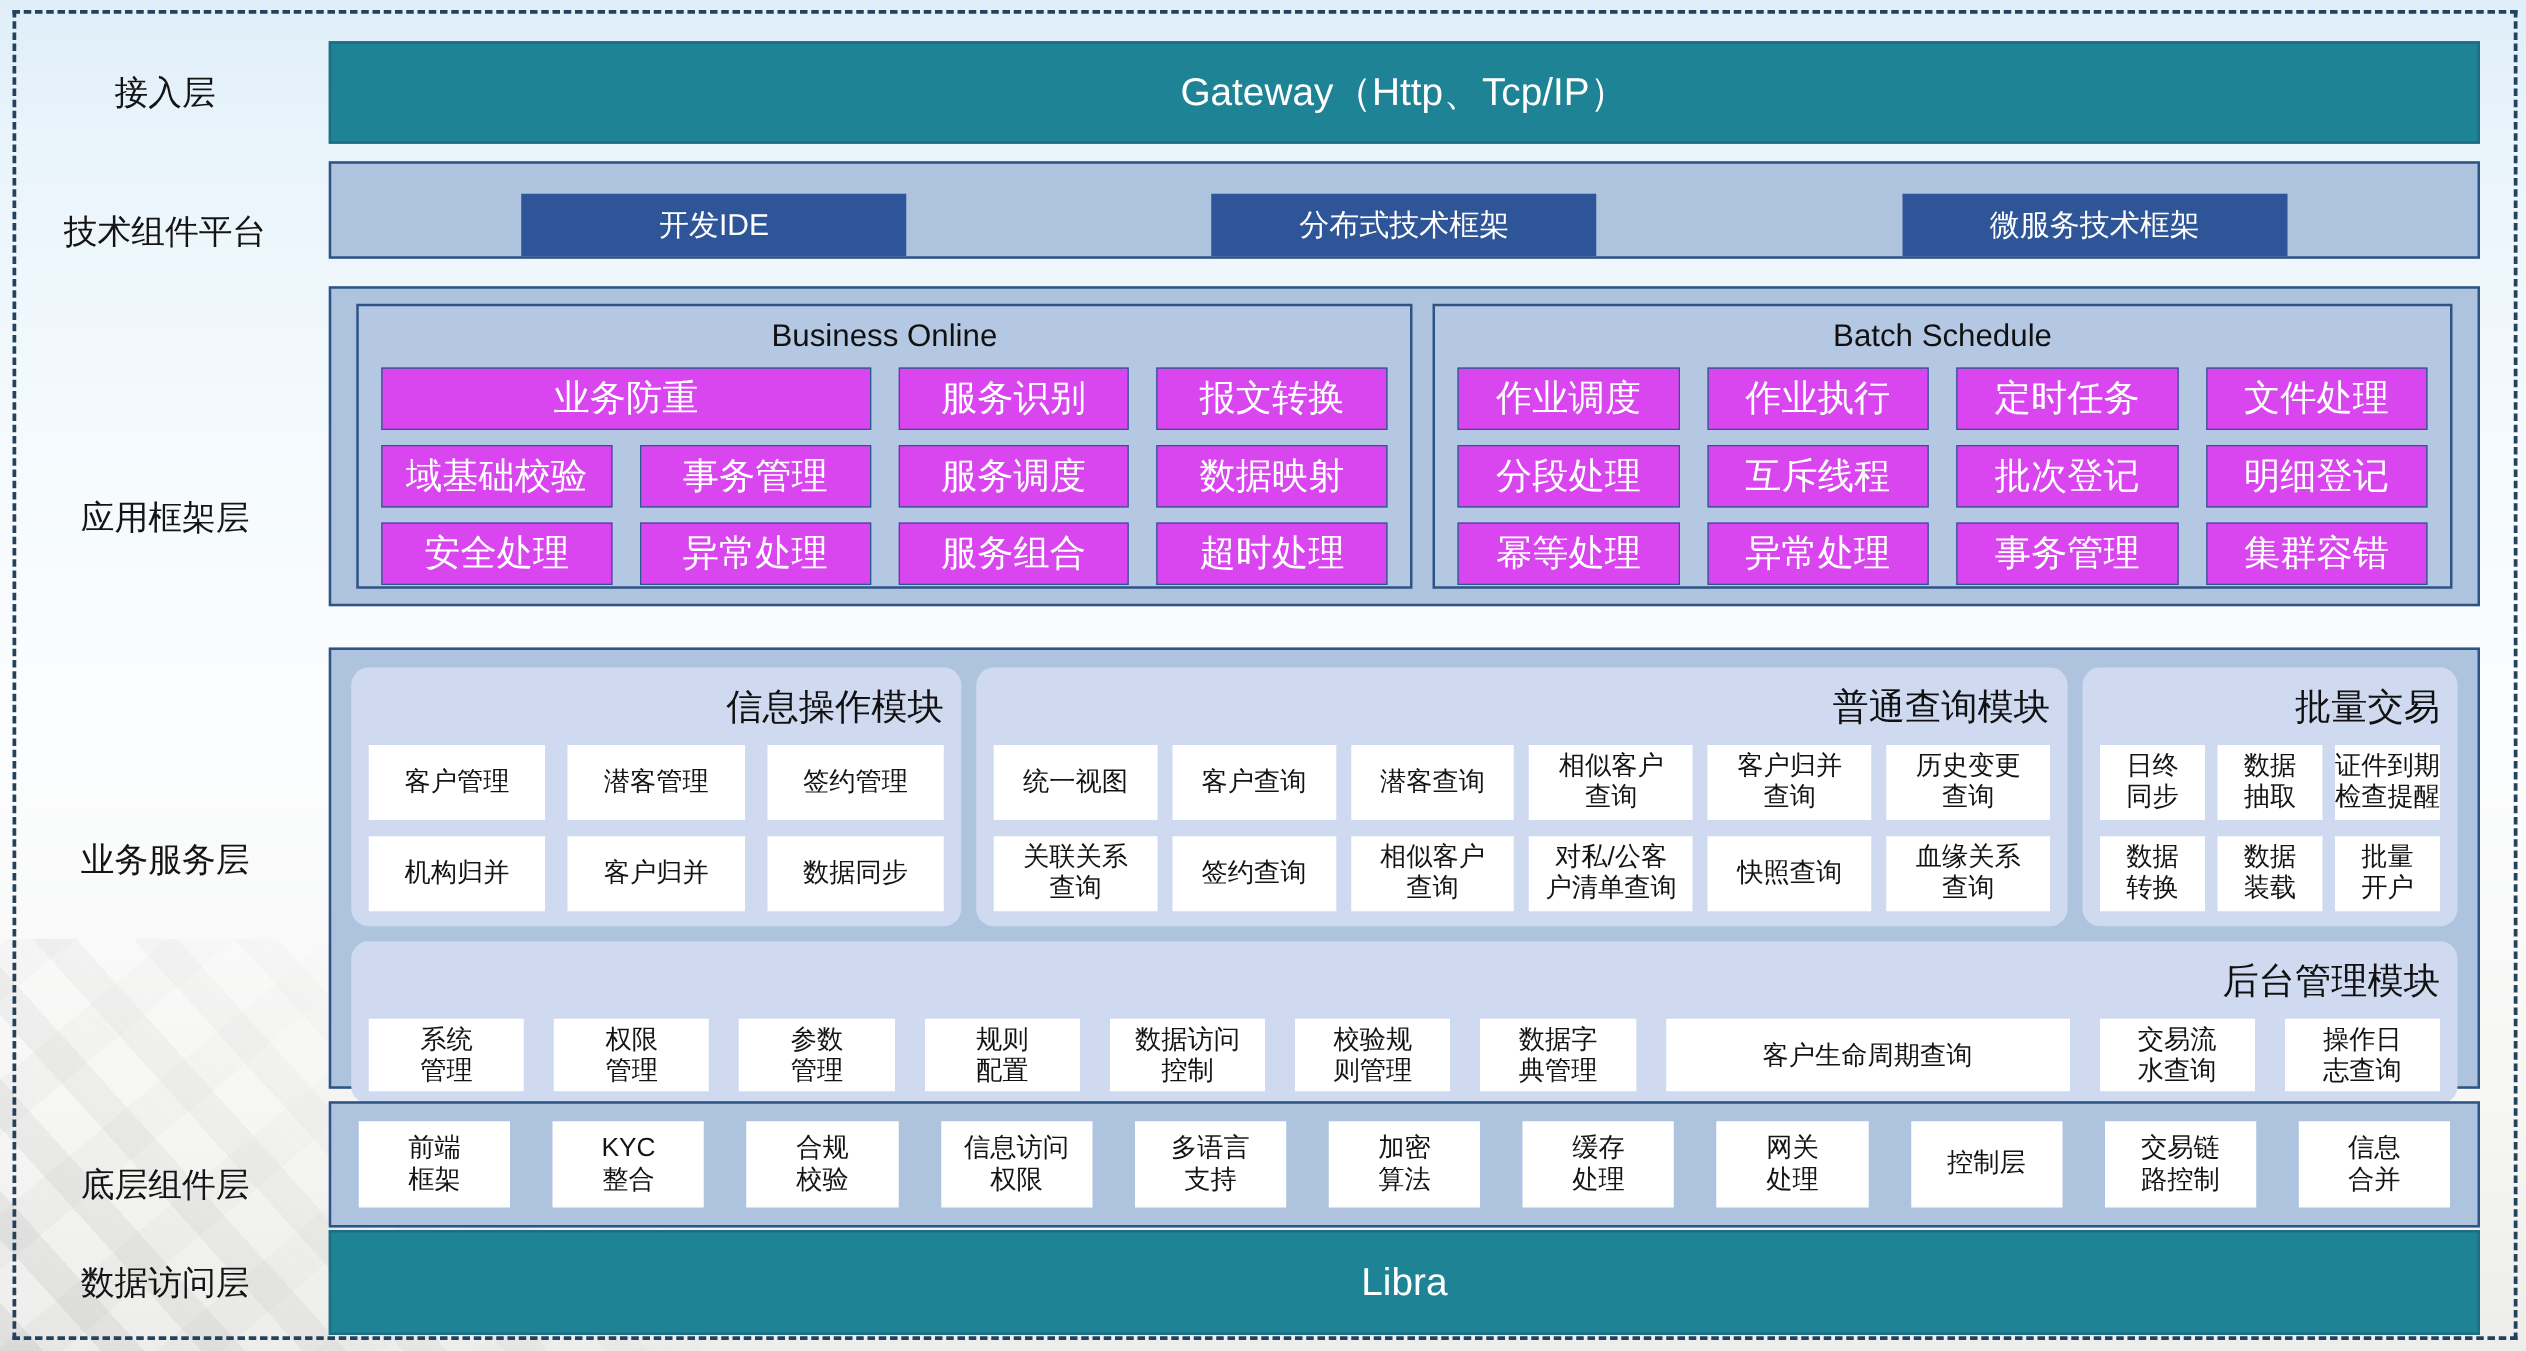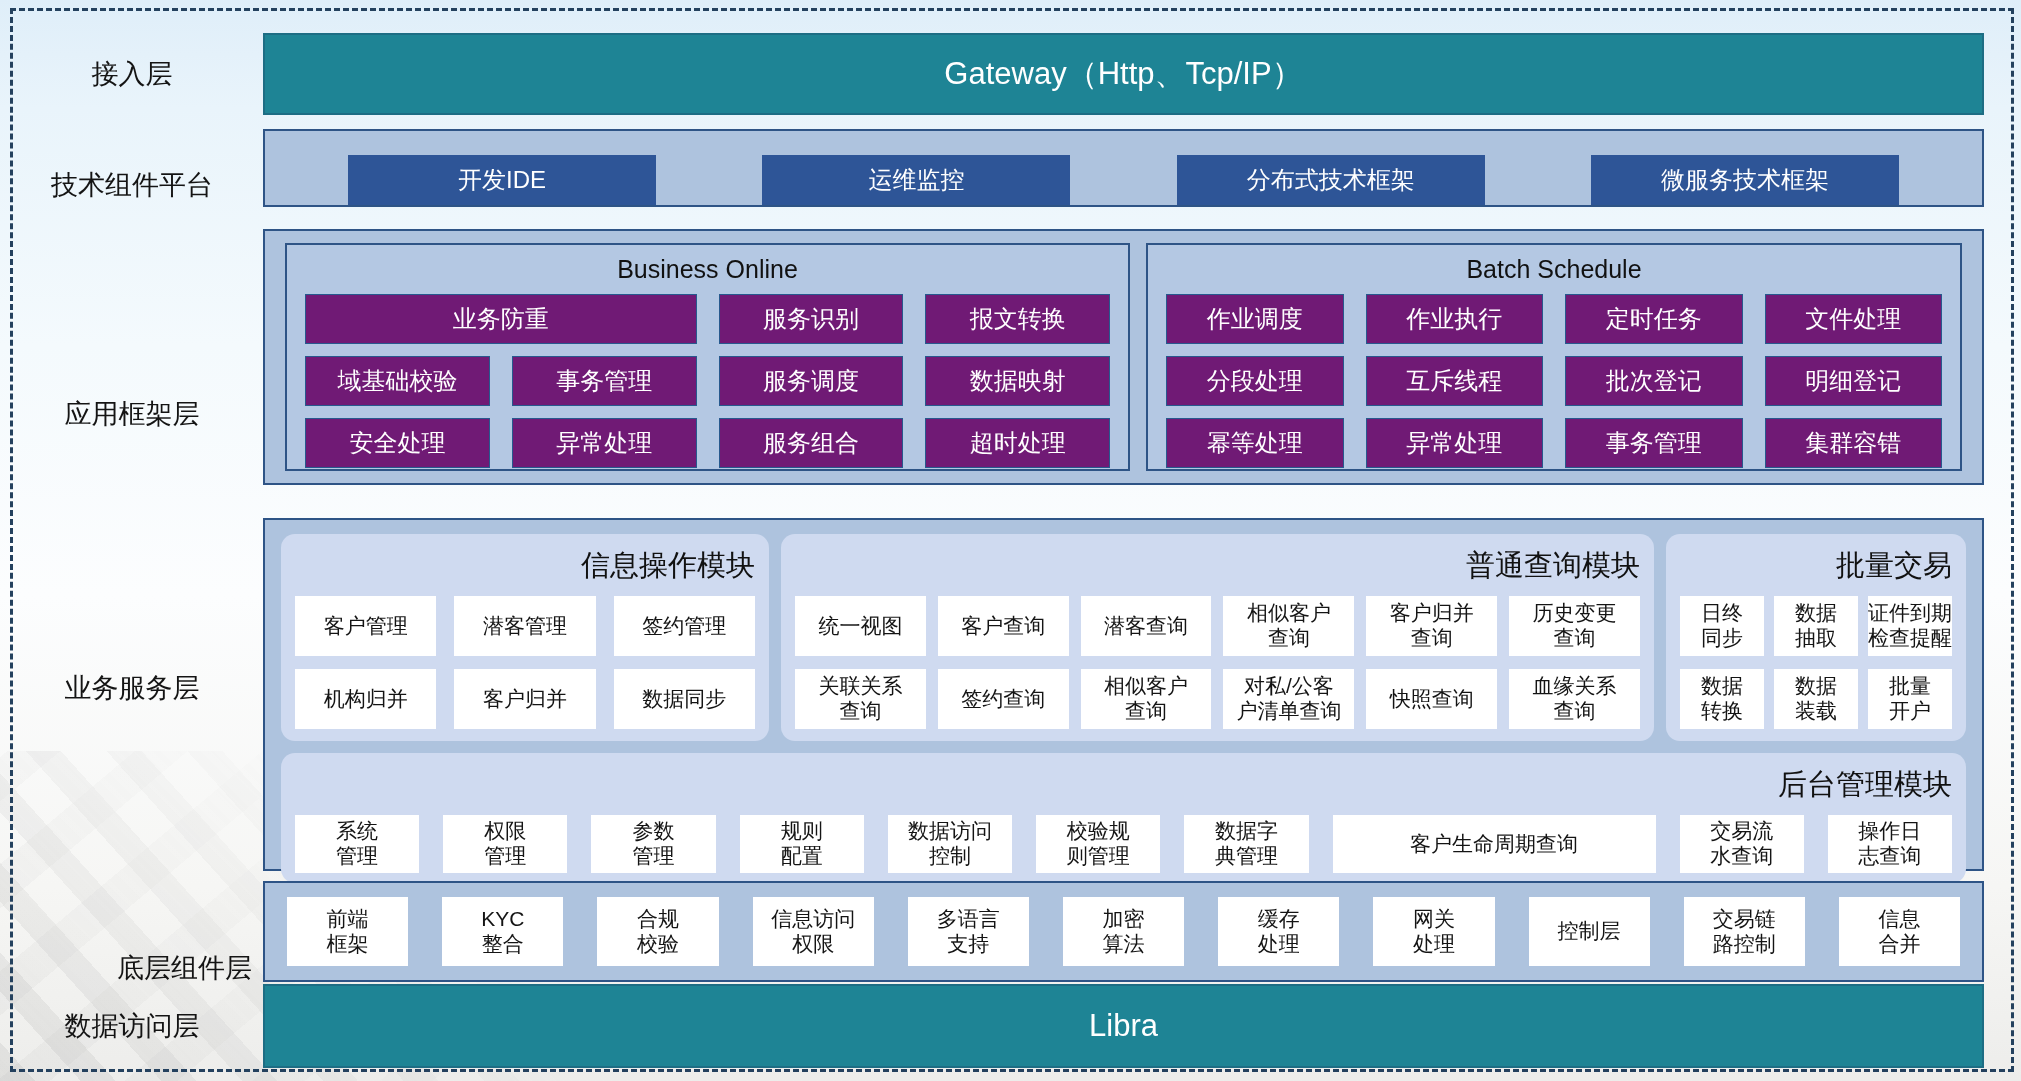--- a/index.html
+++ b/index.html
@@ -27,21 +27,21 @@
   .panel{background:#aec3de;border:2px solid #2e5486;}
   
   .tech-row{display:flex;align-items:flex-end;justify-content:space-around;height:100%;padding:0 30px;}
   .navy-btn{width:308px;height:50px;background:#2e5597;color:#fff;font-size:24px;
     display:flex;align-items:center;justify-content:center;}
   
   .af-inner{display:flex;gap:16px;height:100%;padding:12px 20px;box-sizing:border-box;}
   .af-box{background:#b4c8e3;border:2px solid #2e5486;box-sizing:border-box;padding:4px 18px 12px 18px;}
   .af-box .box-title{text-align:center;color:#111;font-size:25px;padding:6px 0 10px 0;}
   .af-grid{display:grid;grid-template-columns:repeat(4,1fr);column-gap:22px;row-gap:12px;}
-  .chip{height:48px;background:#701a75;border:1px solid #27598e;color:#fff;font-size:24px;
+  .chip{height:48px;background:#d946ef;border:1px solid #27598e;color:#fff;font-size:29px;
     display:flex;align-items:center;justify-content:center;}
   .chip.wide{grid-column:span 2;}
   
   .bs-inner{padding:14px 16px;box-sizing:border-box;height:100%;display:flex;flex-direction:column;}
   .cards-row{display:flex;gap:12px;flex:1;}
   .card{background:#cfdaf0;border-radius:14px;padding:6px 14px 12px 14px;box-sizing:border-box;}
   .card .card-title{text-align:right;color:#111;font-size:29px;padding:6px 0 10px 0;}
   .wgrid{display:grid;column-gap:18px;row-gap:13px;}
   .wbox{background:#ffffff;color:#141414;font-size:21px;line-height:1.18;text-align:center;
     display:flex;align-items:center;justify-content:center;white-space:pre-line;min-height:60px;}
@@ -59,29 +59,28 @@
 </head>
 <body>
 
 <div class="page">
   <div class="frame"></div>
 
   <div class="layer-label" style="top:58px;">接入层</div>
   <div class="layer-label" style="top:169px;">技术组件平台</div>
   <div class="layer-label" style="top:354px;margin-top:44px;">应用框架层</div>
   <div class="layer-label" style="top:672px;">业务服务层</div>
-  <div class="layer-label" style="top:952px;text-align:right;">底层组件层</div>
+  <div class="layer-label" style="top:932px;">底层组件层</div>
   <div class="layer-label" style="top:1010px;">数据访问层</div>
 
   <div class="band teal-bar" style="top:33px;height:82px;">Gateway（Http、Tcp/IP）</div>
 
   <div class="band panel" style="top:129px;height:78px;">
     <div class="tech-row">
       <div class="navy-btn">开发IDE</div>
-      <div class="navy-btn">运维监控</div>
       <div class="navy-btn">分布式技术框架</div>
       <div class="navy-btn">微服务技术框架</div>
     </div>
   </div>
 
   <div class="band panel" style="top:229px;height:256px;">
     <div class="af-inner">
       <div class="af-box" style="flex:0 0 845px;">
         <div class="box-title">Business Online</div>
         <div class="af-grid">

